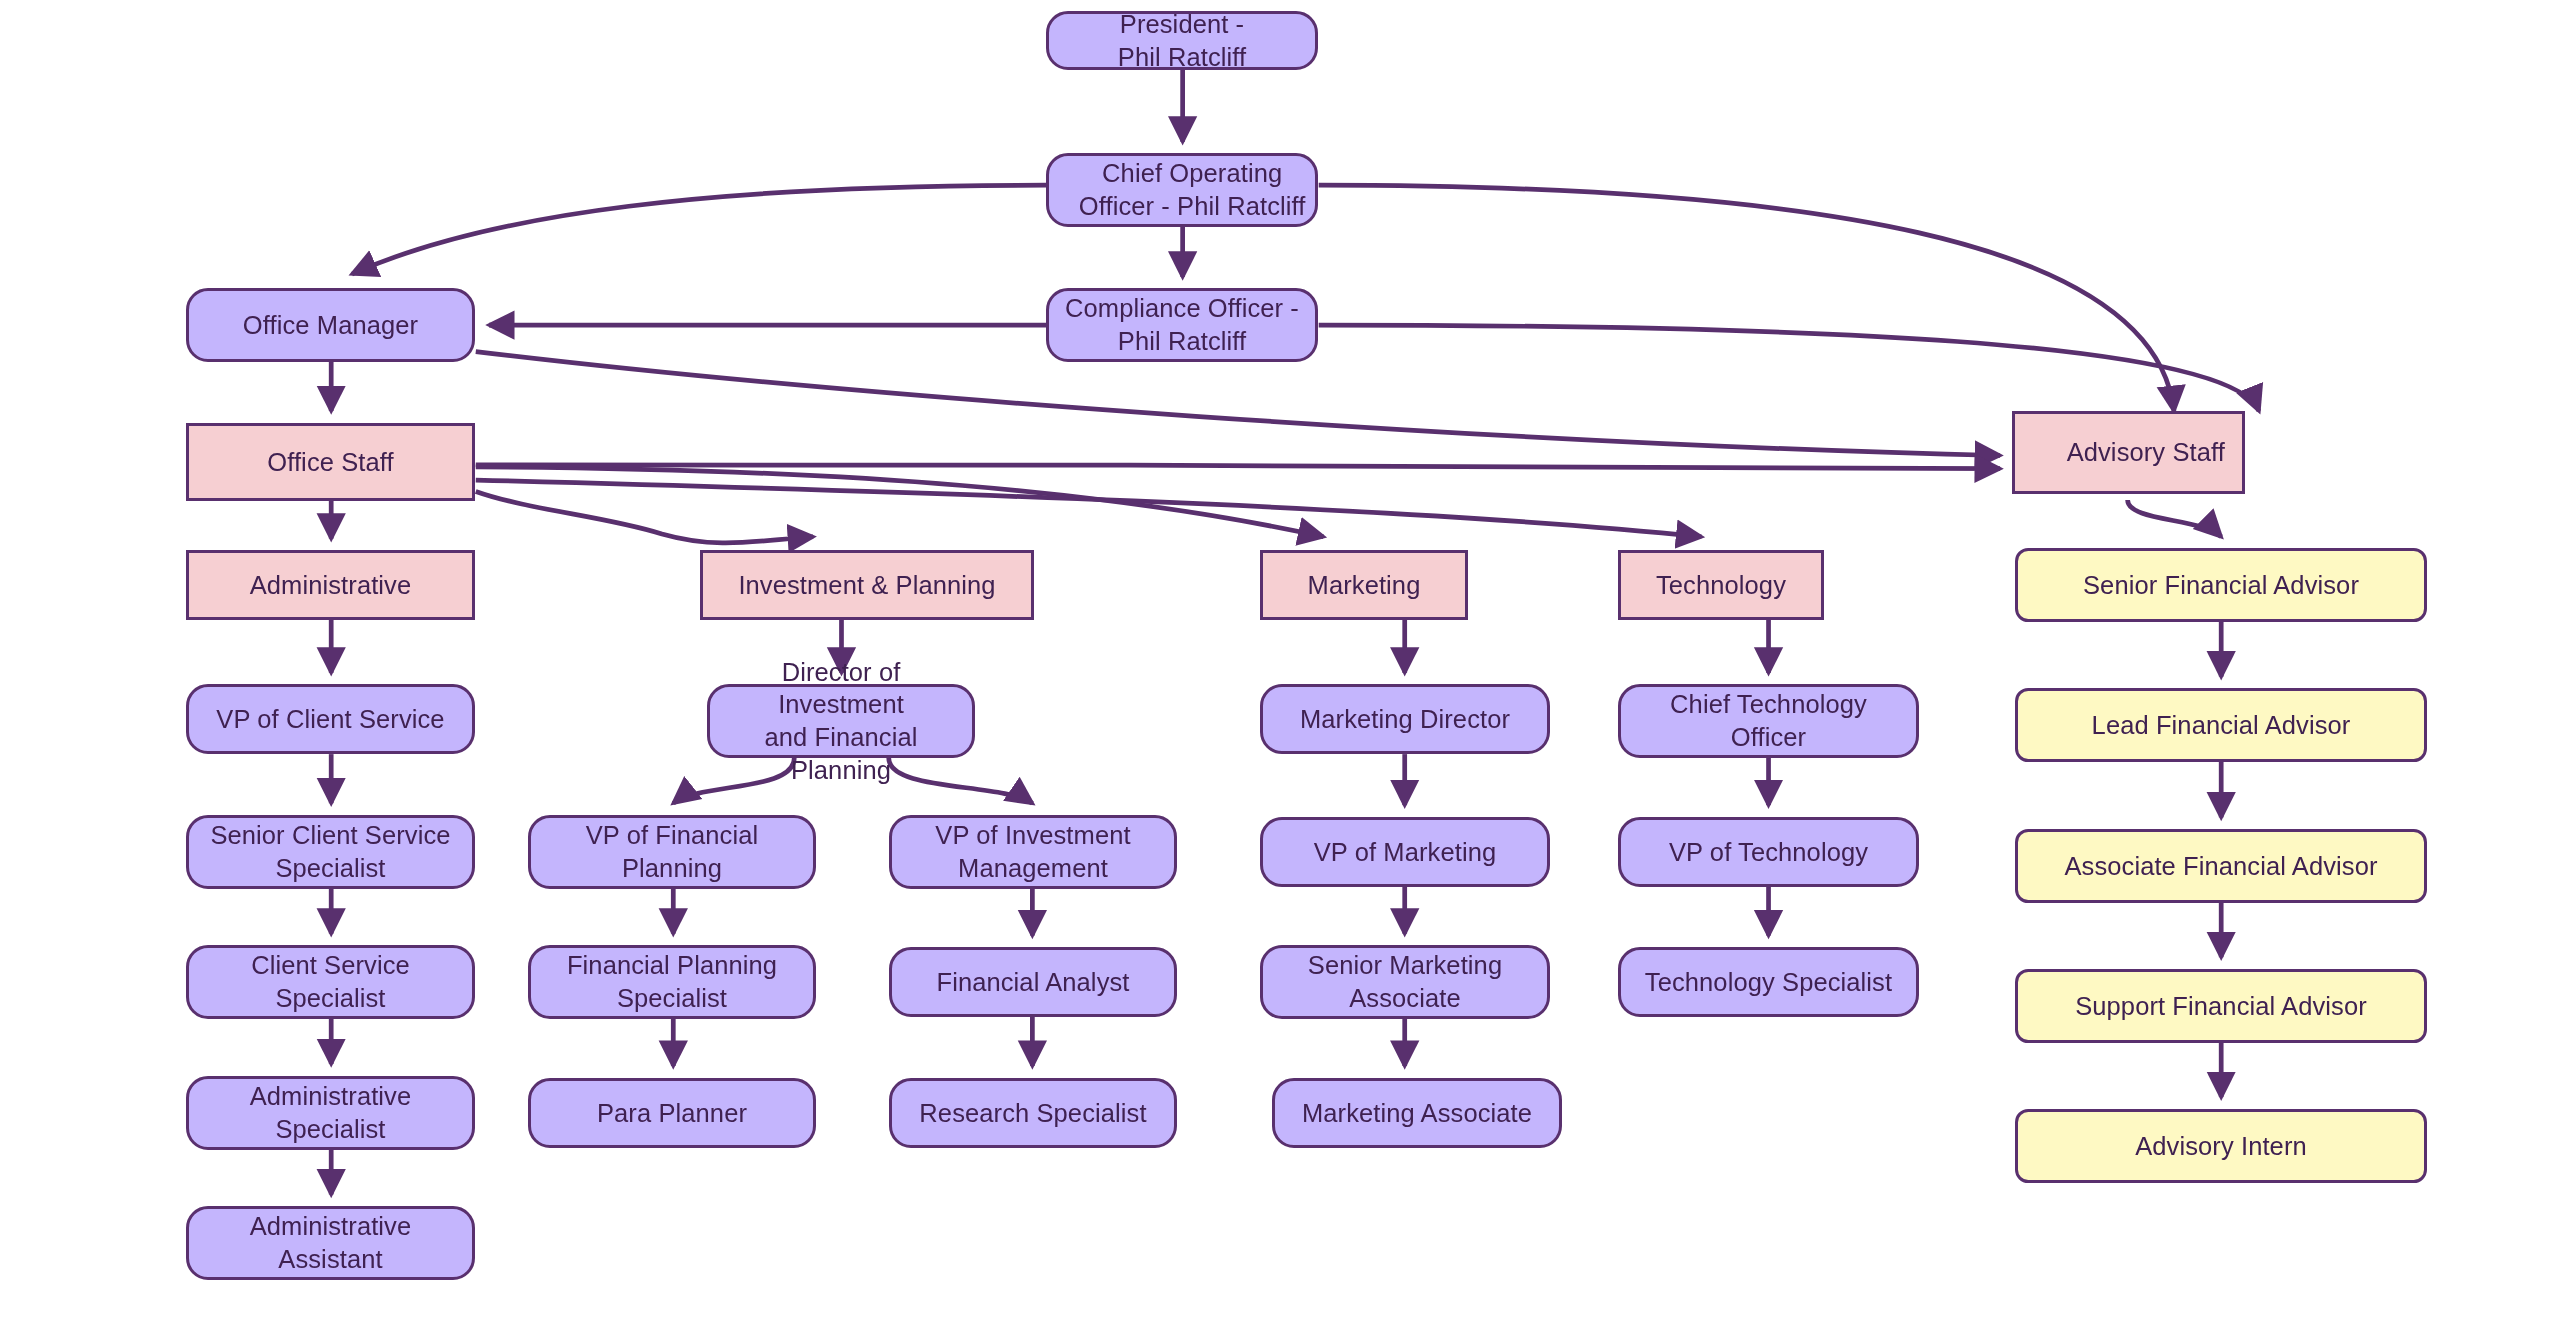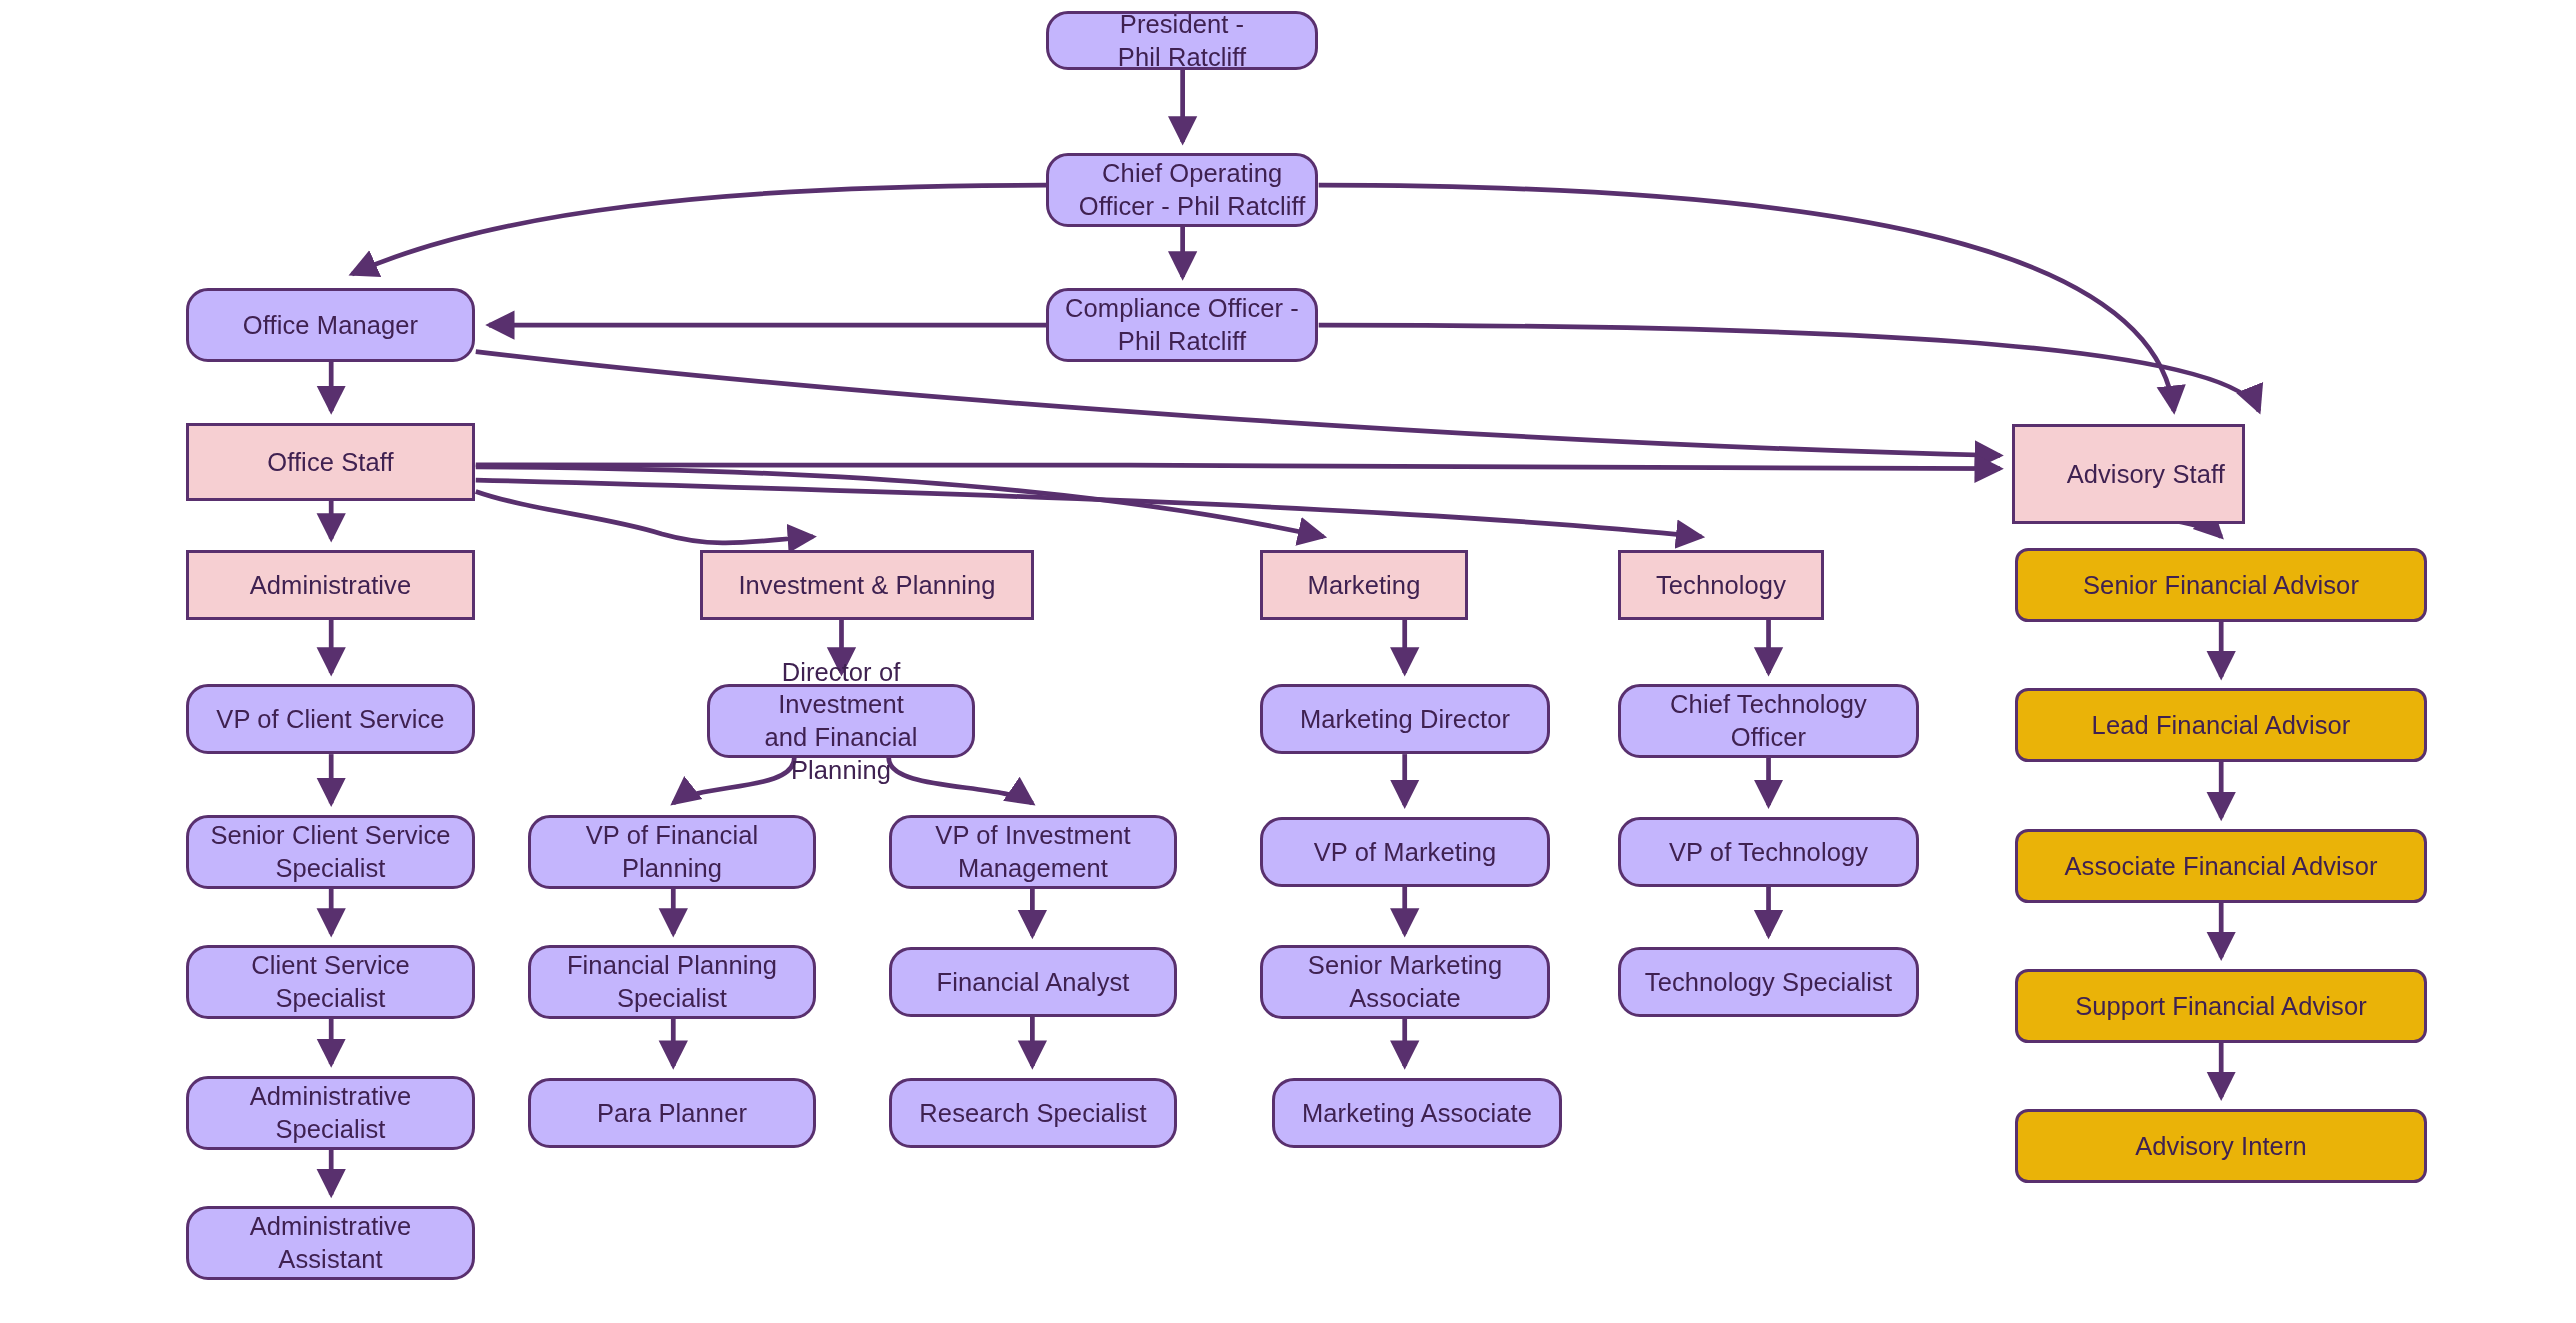--- a/index.html
+++ b/index.html
@@ -43,21 +43,21 @@
   }
   .node.role {
     background: #c4b5fd;
     border-radius: 22px;
   }
   .node.group {
     background: #F6CFD2;
     border-radius: 0;
   }
   .node.advisor {
-    background: #eab308;
+    background: #fef9c3;
     border-radius: 13.2px;
   }
   .node-label {
     display: block;
     white-space: pre-line;
   }
 </style>
 </head>
 <body>
 
@@ -122,21 +122,21 @@
       <div class="node role" style="left: 1046px; top: 288px; width: 272px; height: 74px;">
         <span class="node-label">Compliance Officer -
 Phil Ratcliff</span>
       </div>
       <div class="node role" style="left: 186px; top: 288px; width: 289px; height: 74px;">
         <span class="node-label">Office Manager</span>
       </div>
       <div class="node group" style="left: 186px; top: 423px; width: 289px; height: 78px;">
         <span class="node-label">Office Staff</span>
       </div>
-      <div class="node group" style="left: 2012px; top: 424px; width: 233px; height: 100px; padding-left: 44px;">
+      <div class="node group" style="left: 2012px; top: 411px; width: 233px; height: 83px; padding-left: 44px;">
         <span class="node-label">Advisory Staff</span>
       </div>
       <div class="node group" style="left: 186px; top: 550px; width: 289px; height: 70px;">
         <span class="node-label">Administrative</span>
       </div>
       <div class="node group" style="left: 700px; top: 550px; width: 334px; height: 70px;">
         <span class="node-label">Investment &amp; Planning</span>
       </div>
       <div class="node group" style="left: 1260px; top: 550px; width: 208px; height: 70px;">
         <span class="node-label">Marketing</span>

